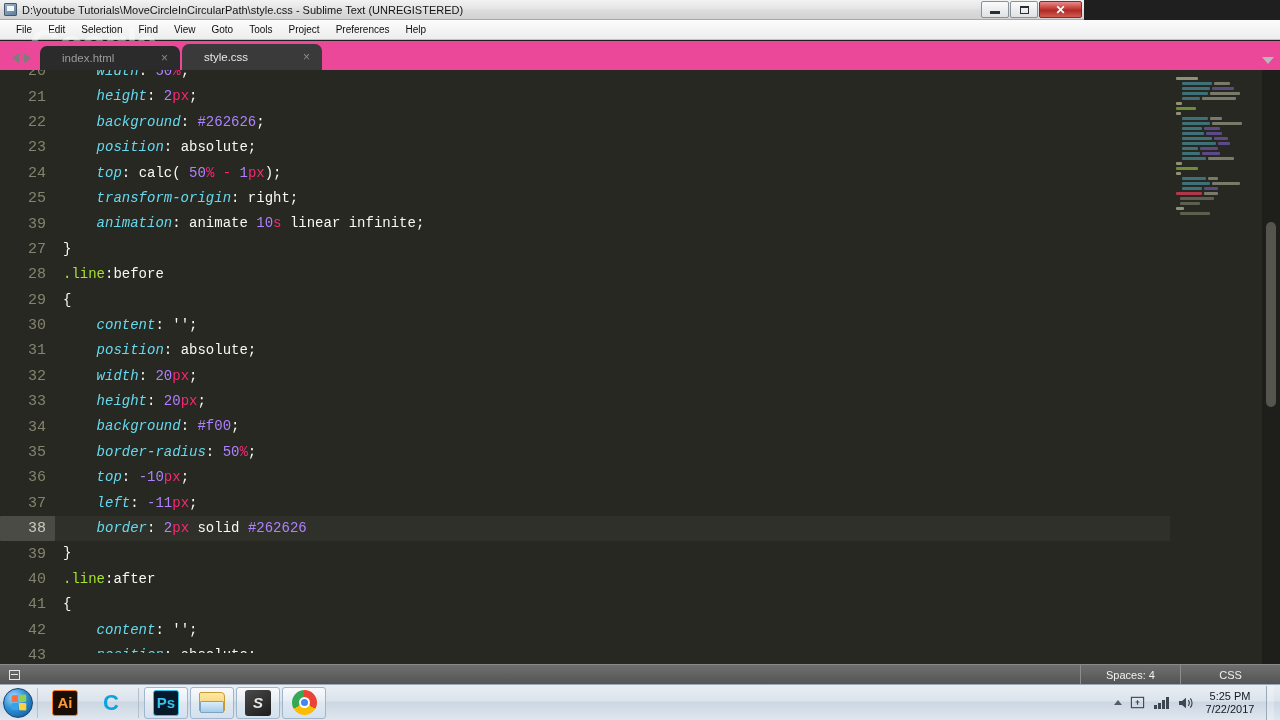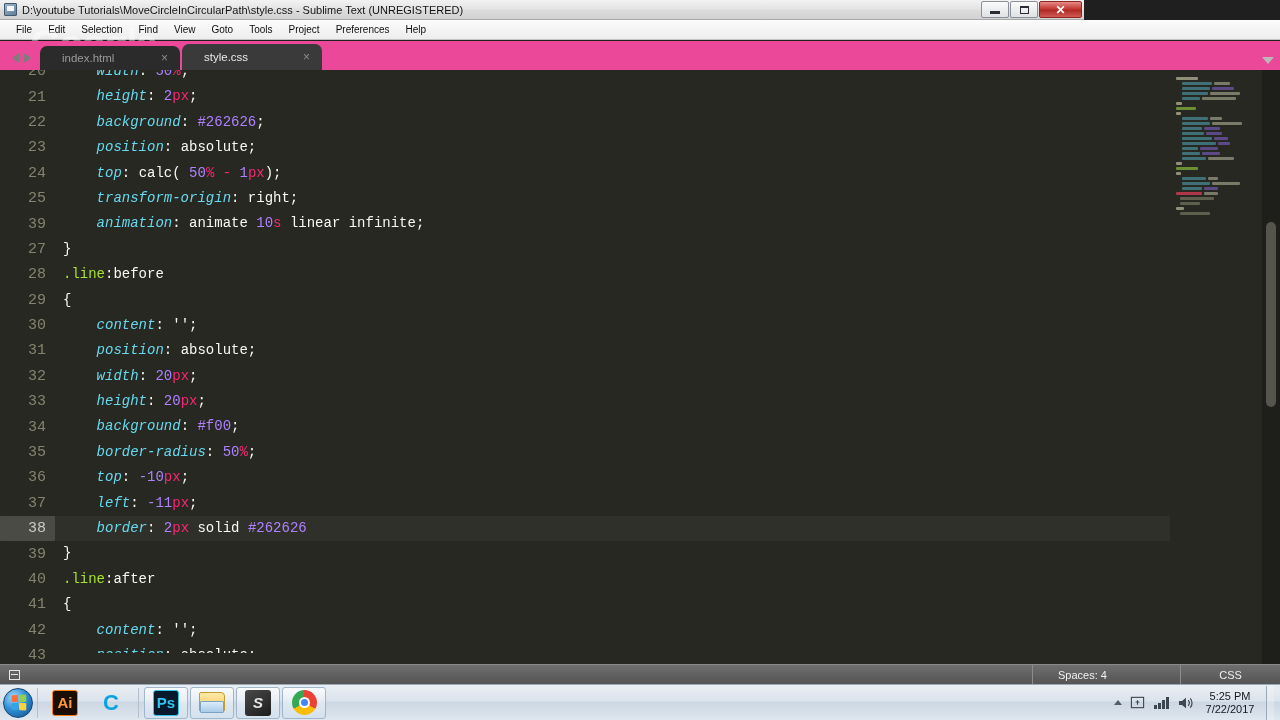--- a/index.html
+++ b/index.html
@@ -162,21 +162,21 @@
     font-size:11px; font-family:"Liberation Sans",sans-serif;
   }
   .sb-icon{
     width:11px;height:10px;border:1px solid #e6e6e6;margin:0 7px 0 9px;flex:none;
     position:relative;
   }
   .sb-icon:after{ content:"";position:absolute;left:1px;right:1px;top:3px;height:1px;background:#e6e6e6; }
   .sb-right{ margin-left:auto; display:flex; height:100%; }
   .sb-cell{
     display:flex;align-items:center;justify-content:center;
-    border-left:1px solid #8c8c8c; padding:0 10px; min-width:100px;margin-left:48px;
+    border-left:1px solid #8c8c8c; padding:0 10px; min-width:100px;
   }
 
   
   .taskbar{
     position:absolute;left:0;top:684px;width:1280px;height:36px;
     background:linear-gradient(to bottom,#e9eef3 0%,#dbe3ec 45%,#ccd7e3 50%,#dfe7ef 100%);
     border-top:1px solid #9aa8b8;
     display:flex;align-items:center;
   }
   .start-orb{

